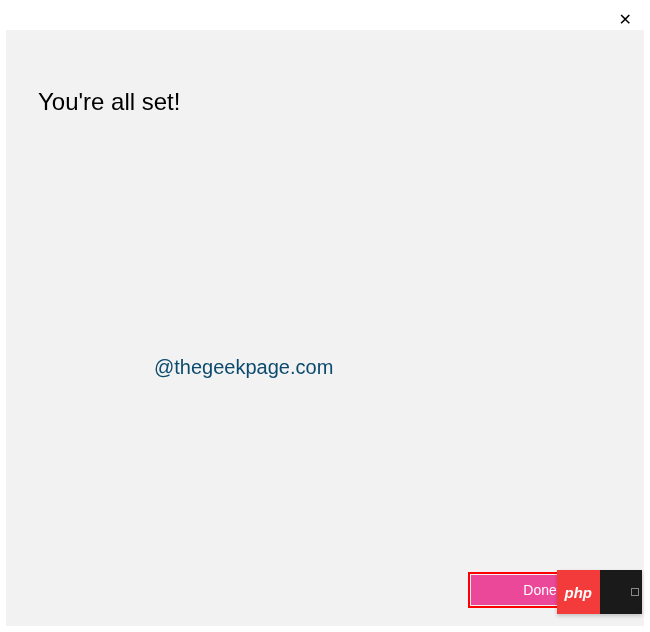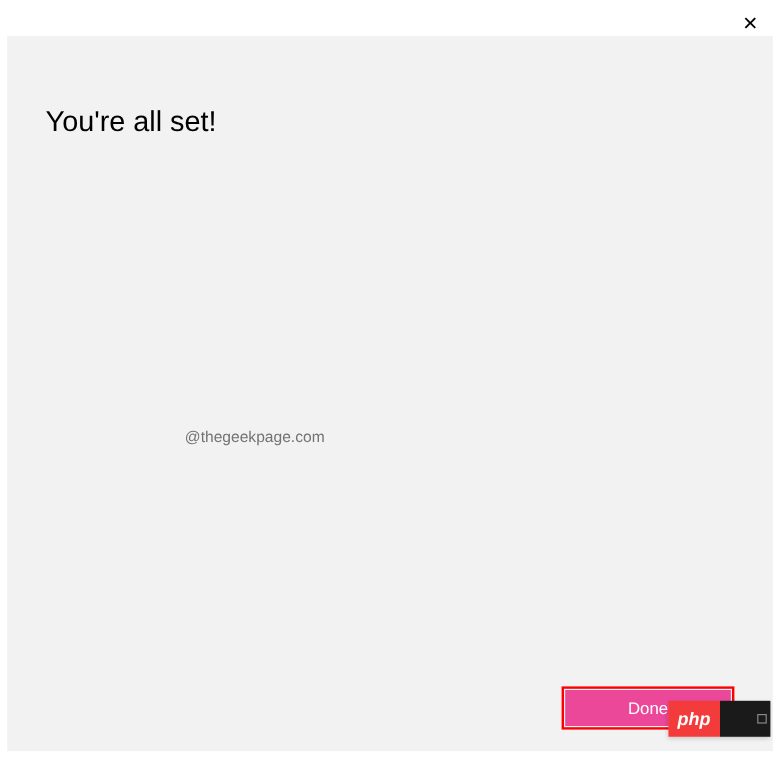--- a/index.html
+++ b/index.html
@@ -42,22 +42,22 @@
     .body-text {
       font-size: 14.5px;
       color: #000;
       line-height: 1.5;
       font-weight: 400;
     }
     .watermark {
       position: absolute;
       top: 326px;
       left: 148px;
-      color: #737373;
-      font-size: 13px;
+      color: #0c4a6e;
+      font-size: 20px;
       font-weight: 400;
     }
     .done-btn-wrapper {
       position: absolute;
       bottom: 18px;
       right: 32px;
       border: 2px solid #ff0000;
       padding: 1px;
     }
     .done-btn {
@@ -71,21 +71,21 @@
       height: 30px;
       line-height: 30px;
       display: block;
     }
     .php-badge {
       position: absolute;
       bottom: 18px;
       right: 8px;
       display: flex;
       align-items: stretch;
-      height: 30px;
+      height: 44px;
       box-shadow: 0 2px 4px rgba(0,0,0,0.2);
     }
     .php-red {
       background: #f43b3b;
       color: #ffffff;
       font-weight: bold;
       font-style: italic;
       font-size: 15px;
       padding: 4px 8px;
       display: flex;

